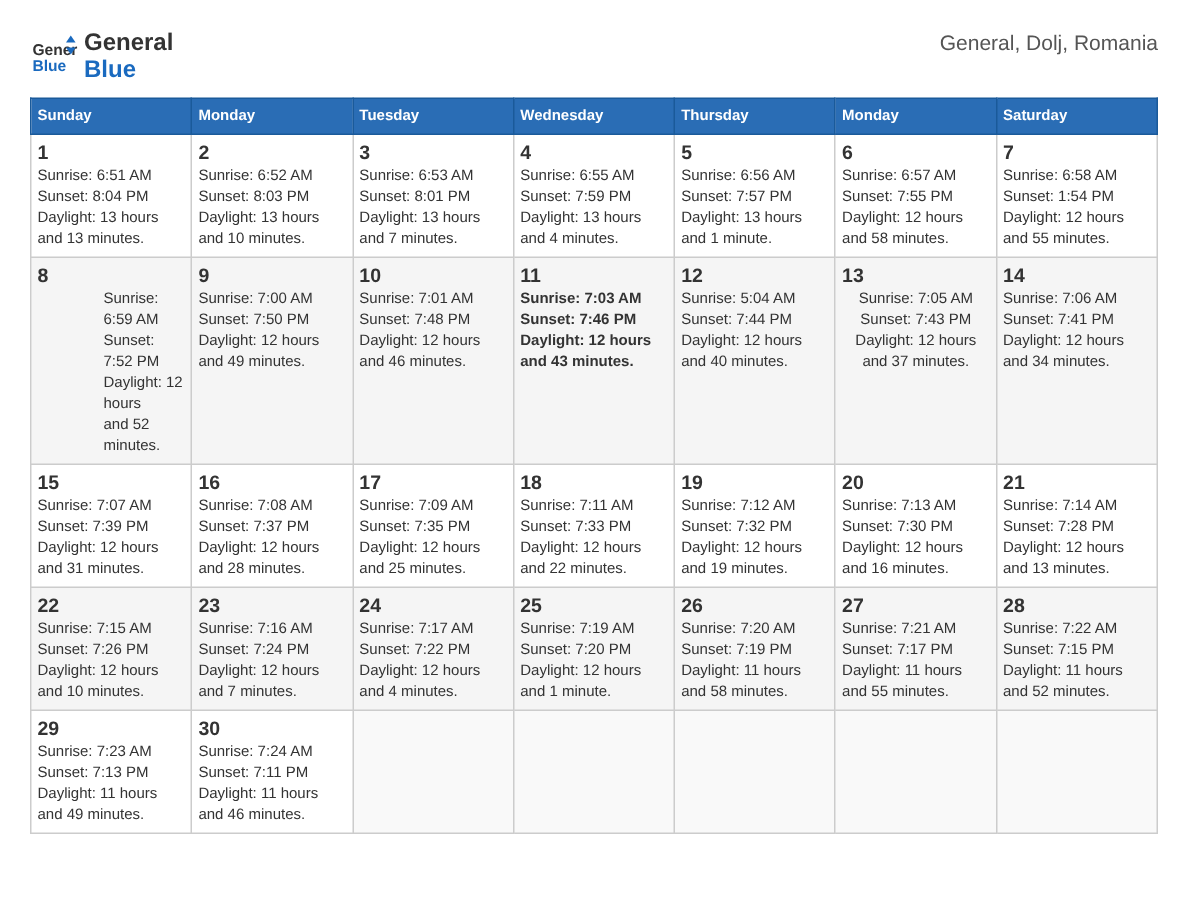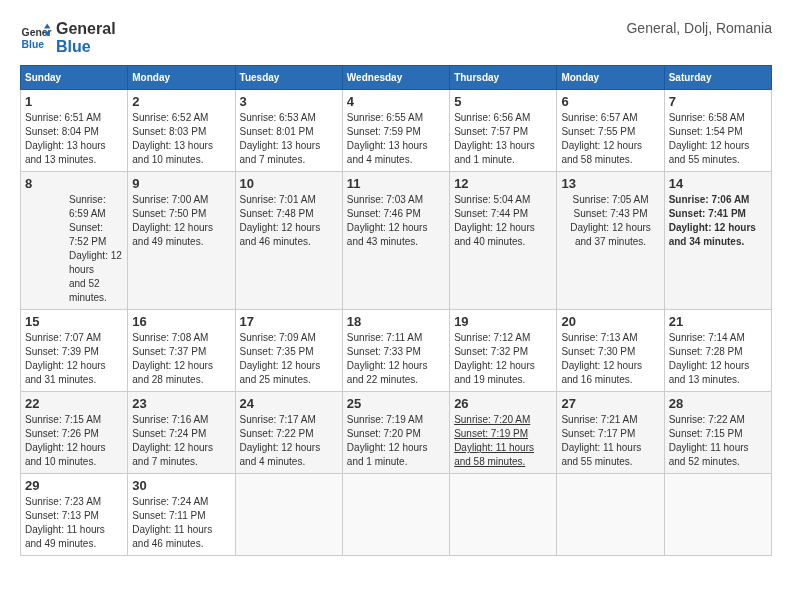--- a/index.html
+++ b/index.html
@@ -180,42 +180,42 @@
         </td>
         <td>
           <span class="day-num">10</span>
           <div class="day-info" style="white-space: pre-line;">Sunrise: 7:01 AM
 Sunset: 7:48 PM
 Daylight: 12 hours
 and 46 minutes.</div>
         </td>
         <td>
           <span class="day-num">11</span>
-          <div class="day-info" style="white-space: pre-line;">Sunrise: 7:03 AM
+          <div class="day-info" style="white-space: pre-line; font-weight: bold;">Sunrise: 7:03 AM
 Sunset: 7:46 PM
 Daylight: 12 hours
 and 43 minutes.</div>
         </td>
         <td>
           <span class="day-num">12</span>
           <div class="day-info" style="white-space: pre-line;">Sunrise: 5:04 AM
 Sunset: 7:44 PM
 Daylight: 12 hours
 and 40 minutes.</div>
         </td>
         <td>
           <span class="day-num">13</span>
           <div class="day-info" style="white-space: pre-line; text-align: center;">Sunrise: 7:05 AM
 Sunset: 7:43 PM
 Daylight: 12 hours
 and 37 minutes.</div>
         </td>
         <td>
           <span class="day-num">14</span>
-          <div class="day-info" style="white-space: pre-line; font-weight: bold;">Sunrise: 7:06 AM
+          <div class="day-info" style="white-space: pre-line;">Sunrise: 7:06 AM
 Sunset: 7:41 PM
 Daylight: 12 hours
 and 34 minutes.</div>
         </td>
       </tr>
       <tr>
         <td>
           <span class="day-num">15</span>
           <div class="day-info" style="white-space: pre-line;">Sunrise: 7:07 AM
 Sunset: 7:39 PM
@@ -289,21 +289,21 @@
         </td>
         <td>
           <span class="day-num">25</span>
           <div class="day-info" style="white-space: pre-line;">Sunrise: 7:19 AM
 Sunset: 7:20 PM
 Daylight: 12 hours
 and 1 minute.</div>
         </td>
         <td>
           <span class="day-num">26</span>
-          <div class="day-info" style="white-space: pre-line; text-decoration: underline;">Sunrise: 7:20 AM
+          <div class="day-info" style="white-space: pre-line;">Sunrise: 7:20 AM
 Sunset: 7:19 PM
 Daylight: 11 hours
 and 58 minutes.</div>
         </td>
         <td>
           <span class="day-num">27</span>
           <div class="day-info" style="white-space: pre-line;">Sunrise: 7:21 AM
 Sunset: 7:17 PM
 Daylight: 11 hours
 and 55 minutes.</div>

